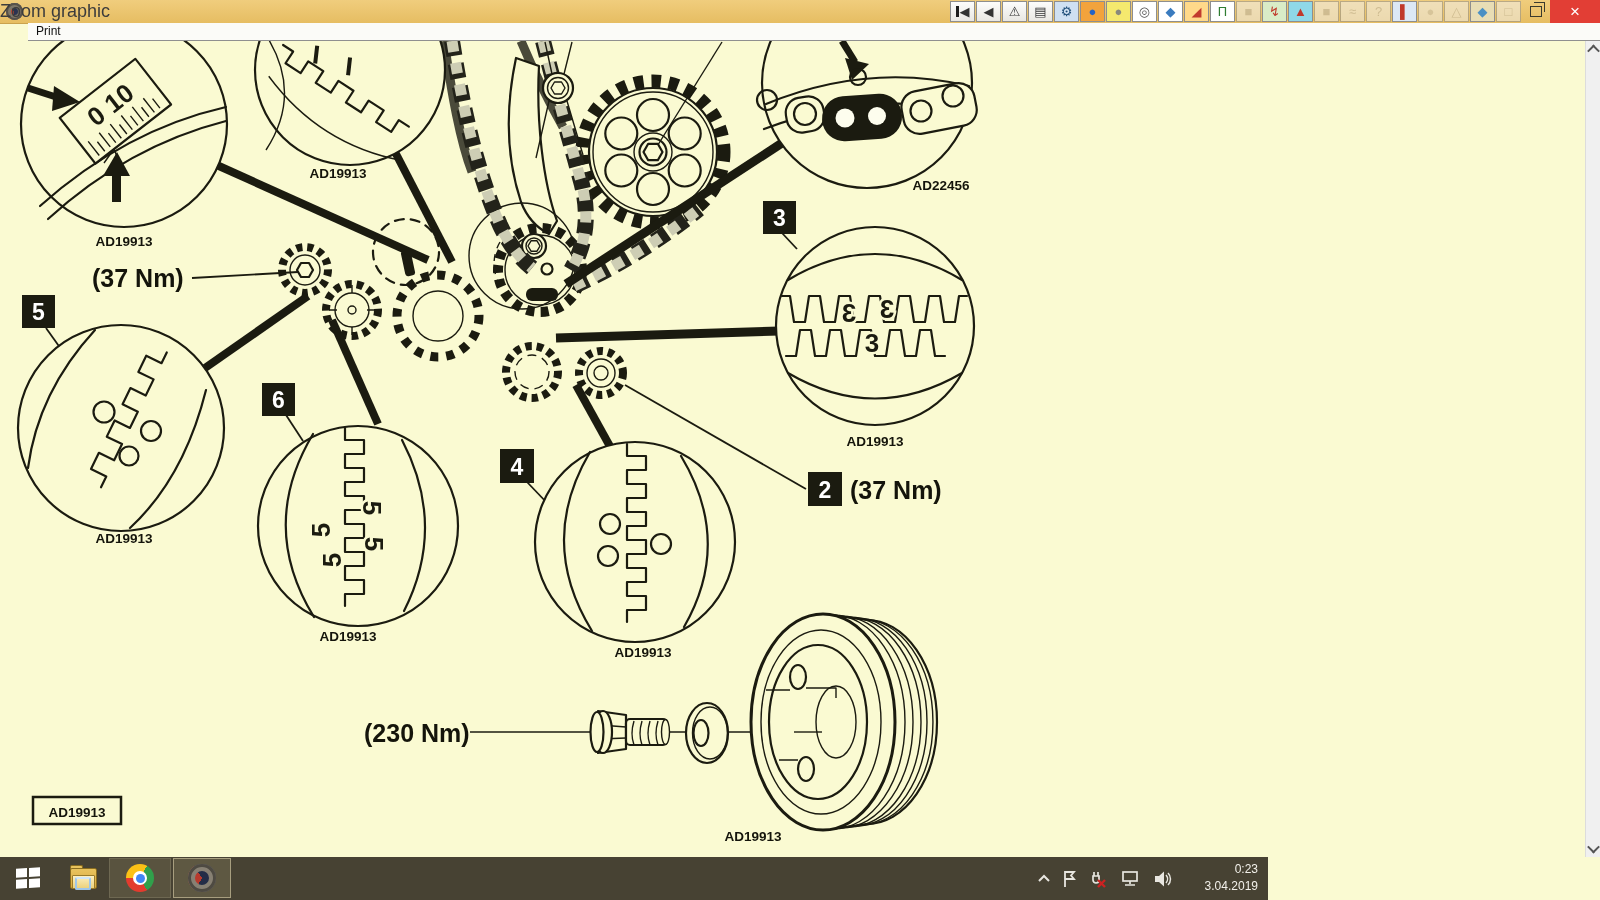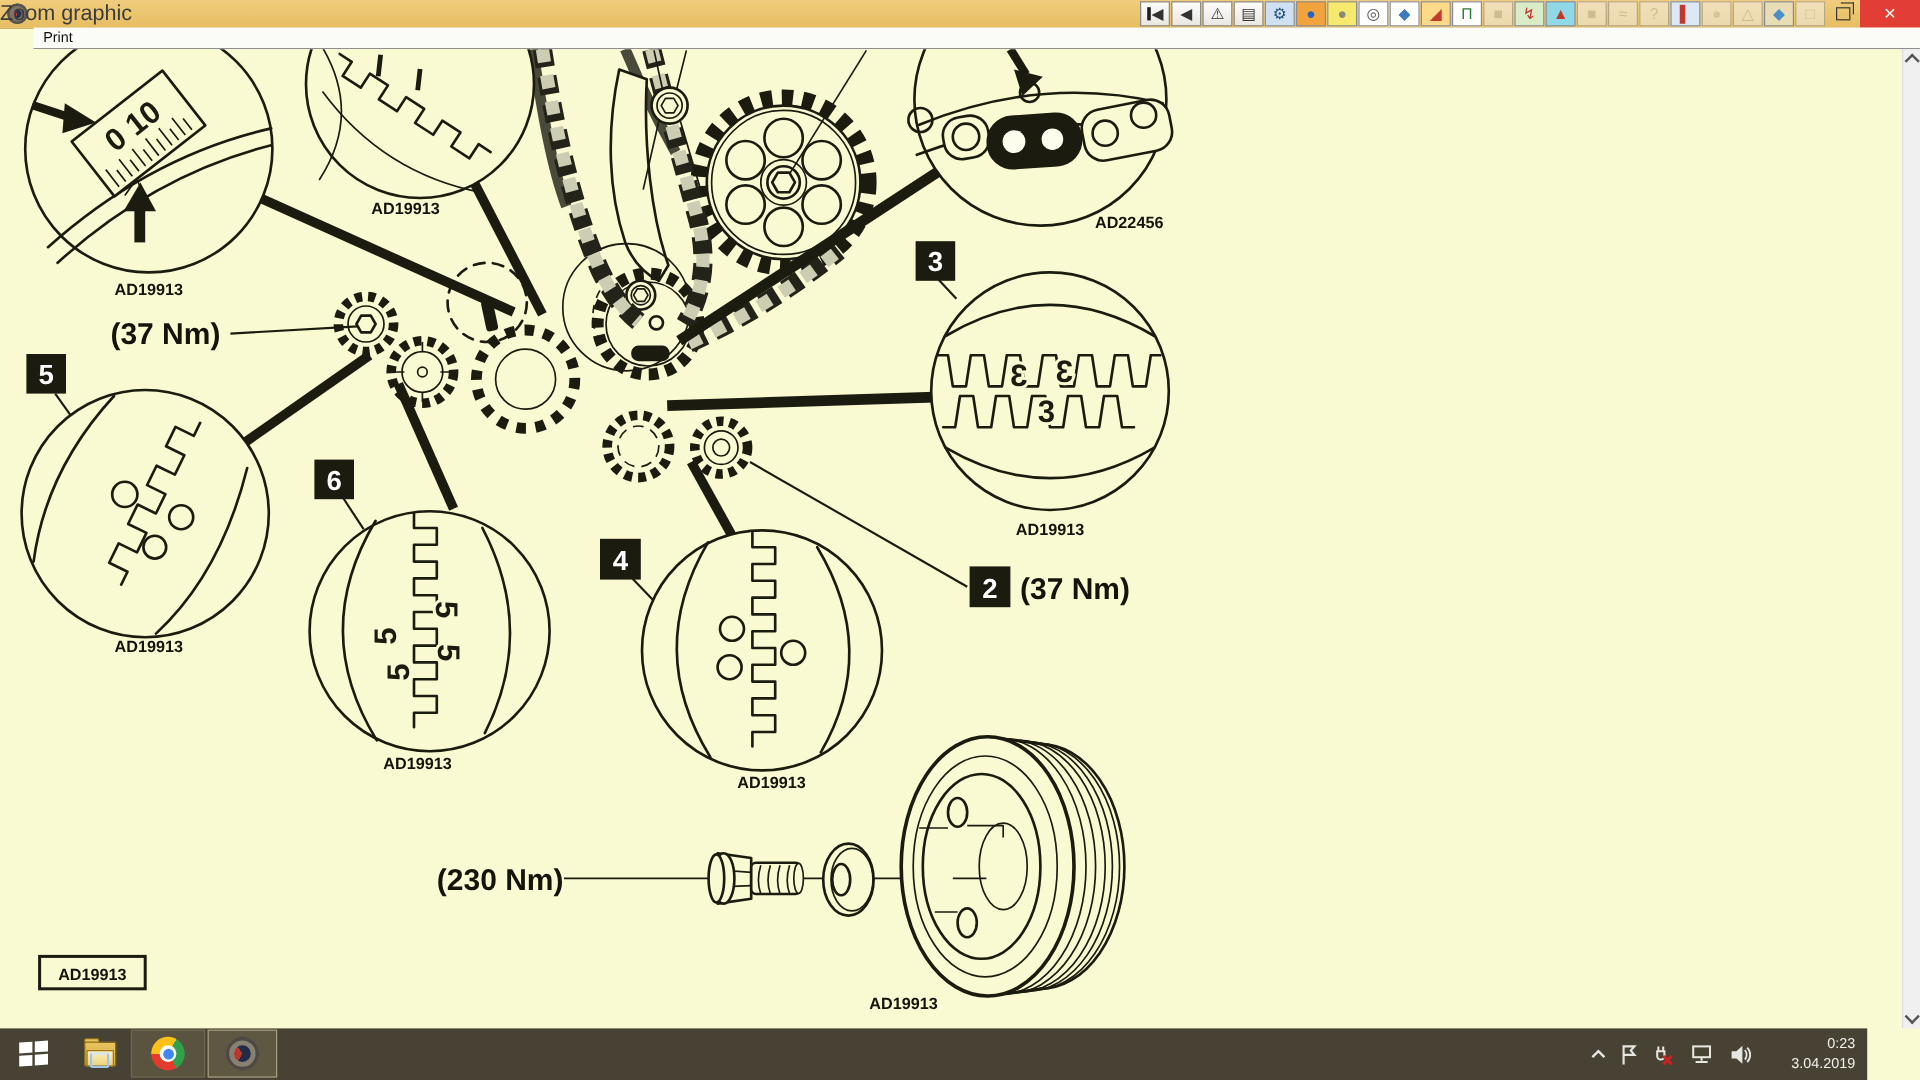--- a/index.html
+++ b/index.html
@@ -31,21 +31,21 @@
   .menu-item{position:absolute;left:8px;top:1px;font-size:12px;color:#111;}
   
   .content{position:absolute;left:0;top:41px;width:1585px;height:816px;background:#fafad2;}
   .vscroll{position:absolute;right:0;top:41px;width:15px;height:816px;background:#f0f0f0;
     border-left:1px solid #dcdcdc;box-sizing:border-box;}
   .sb-arrow{position:absolute;left:0;width:15px;height:17px;display:flex;align-items:center;justify-content:center;}
   .chev{width:7px;height:7px;border-left:2px solid #555;border-top:2px solid #555;}
   .chev.up{transform:rotate(45deg) translate(1px,1px);}
   .chev.down{transform:rotate(225deg) translate(1px,1px);}
   
-  .taskbar{position:absolute;left:0;top:857px;width:1556px;height:43px;background:#474233;}
+  .taskbar{position:absolute;left:0;top:857px;width:1268px;height:43px;background:#474233;}
   .tb-app{position:absolute;top:1px;height:40px;display:flex;align-items:center;justify-content:center;}
   .tb-app.cell{box-sizing:border-box;border:1px solid #6e6852;background:#59533f;}
   .tb-app.cell.focus{border-color:#a79e7f;background:#5e5842;}
   .win-logo{display:grid;grid-template-columns:11px 11px;grid-template-rows:9px 9px;gap:2px;transform:skewY(-4deg);}
   .win-logo div{background:#fff;}
   .folder{position:relative;width:27px;height:21px;}
   .folder .back{position:absolute;inset:0;background:linear-gradient(#e9c35d,#d8a93f);border:1px solid #8a6d1f;border-radius:2px;}
   .folder .tab{position:absolute;left:0;top:-3px;width:11px;height:5px;background:#e9c35d;border:1px solid #8a6d1f;border-bottom:none;border-radius:2px 2px 0 0;}
   .folder .front{position:absolute;left:2px;top:7px;width:21px;height:12px;background:linear-gradient(#fdf0c0,#ecd27c);border:1px solid #9a7c2a;border-radius:1px;}
   .folder .clip{position:absolute;left:5px;top:9px;width:12px;height:9px;border:2px solid #9fc6e8;border-top-color:#cfe6f8;border-radius:2px;}

